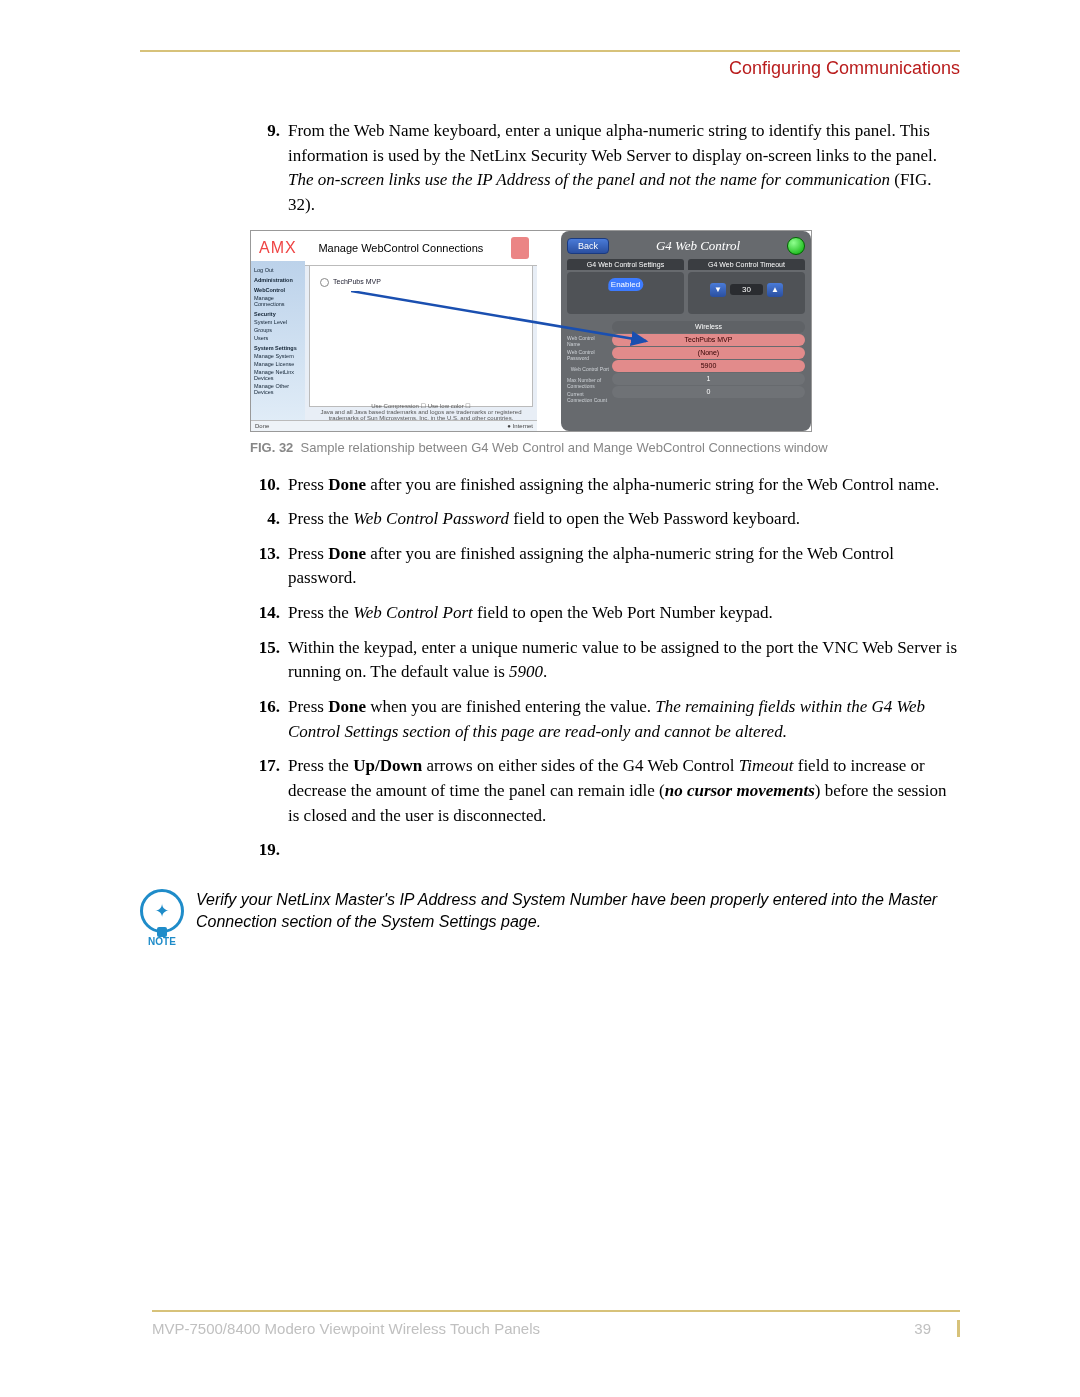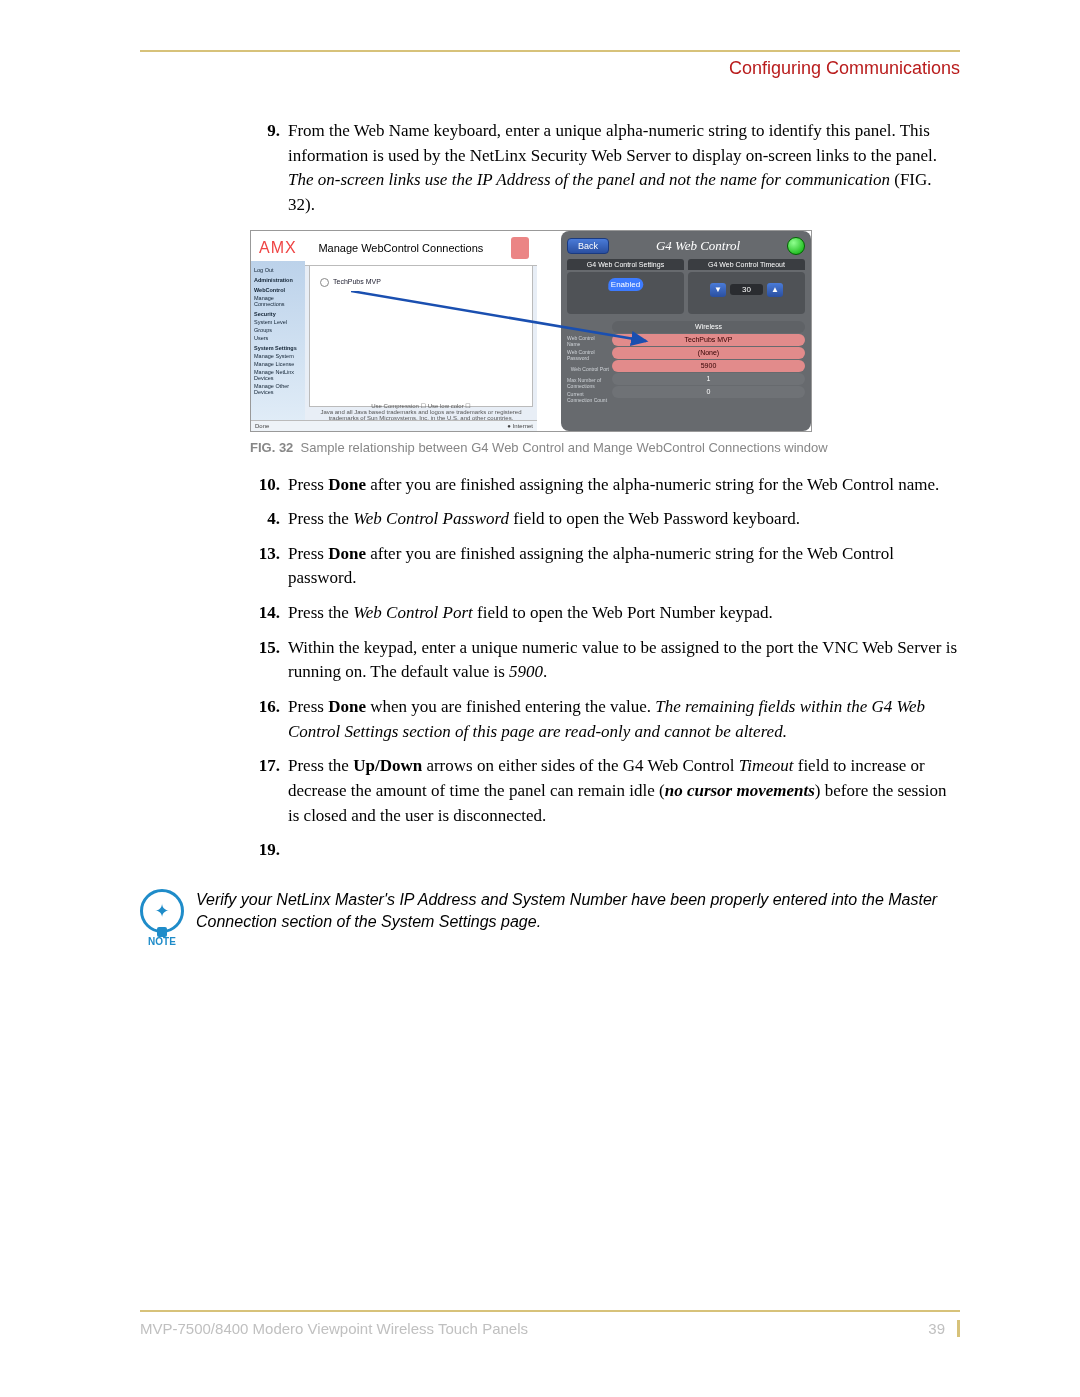--- a/index.html
+++ b/index.html
@@ -54,22 +54,22 @@
   .arrow-svg{position:absolute;left:100px;top:60px;pointer-events:none;}
   .caption{font-family:Arial,Helvetica,sans-serif;font-size:13px;color:#878787;margin:6px 0 18px 110px;}
   .cap-b{font-weight:bold;}
   .note{display:flex;align-items:flex-start;margin:26px 0 0 0;}
   .note-icon{width:50px;display:flex;flex-direction:column;align-items:center;margin-right:12px;}
   .bulb{width:38px;height:38px;border:3px solid #1f8cc9;border-radius:50%;position:relative;margin-bottom:3px;}
   .bulb::after{content:"";position:absolute;left:50%;bottom:-7px;transform:translateX(-50%);width:10px;height:10px;background:#1f8cc9;border-radius:2px;}
   .bulb-fil{position:absolute;left:50%;top:50%;transform:translate(-50%,-50%);color:#1f8cc9;font-size:18px;}
   .note-lbl{color:#1f8cc9;font-family:Arial;font-weight:bold;font-size:10px;}
   .note-txt{font-family:Arial,Helvetica,sans-serif;font-style:italic;font-size:16px;line-height:1.4;}
-  .ftr{position:absolute;left:140px;right:120px;bottom:60px;border-top:2px solid #d7c27a;padding-top:8px;display:flex;justify-content:space-between;color:#c0c0c0;font-family:Arial,Helvetica,sans-serif;font-size:15px;}
-  .ftr .pg{border-right:3px solid #d7c27a;padding-right:12px;}
+  .ftr{position:absolute;left:152px;right:120px;bottom:60px;border-top:2px solid #d7c27a;padding-top:8px;display:flex;justify-content:space-between;color:#c0c0c0;font-family:Arial,Helvetica,sans-serif;font-size:15px;}
+  .ftr .pg{border-right:3px solid #d7c27a;padding-right:26px;}
 </style>
 </head>
 <body>
 
 <div class="page">
   <div class="hr"></div>
   <div class="hdr">Configuring Communications</div>
 
   <div class="steps">
     <div class="step">

